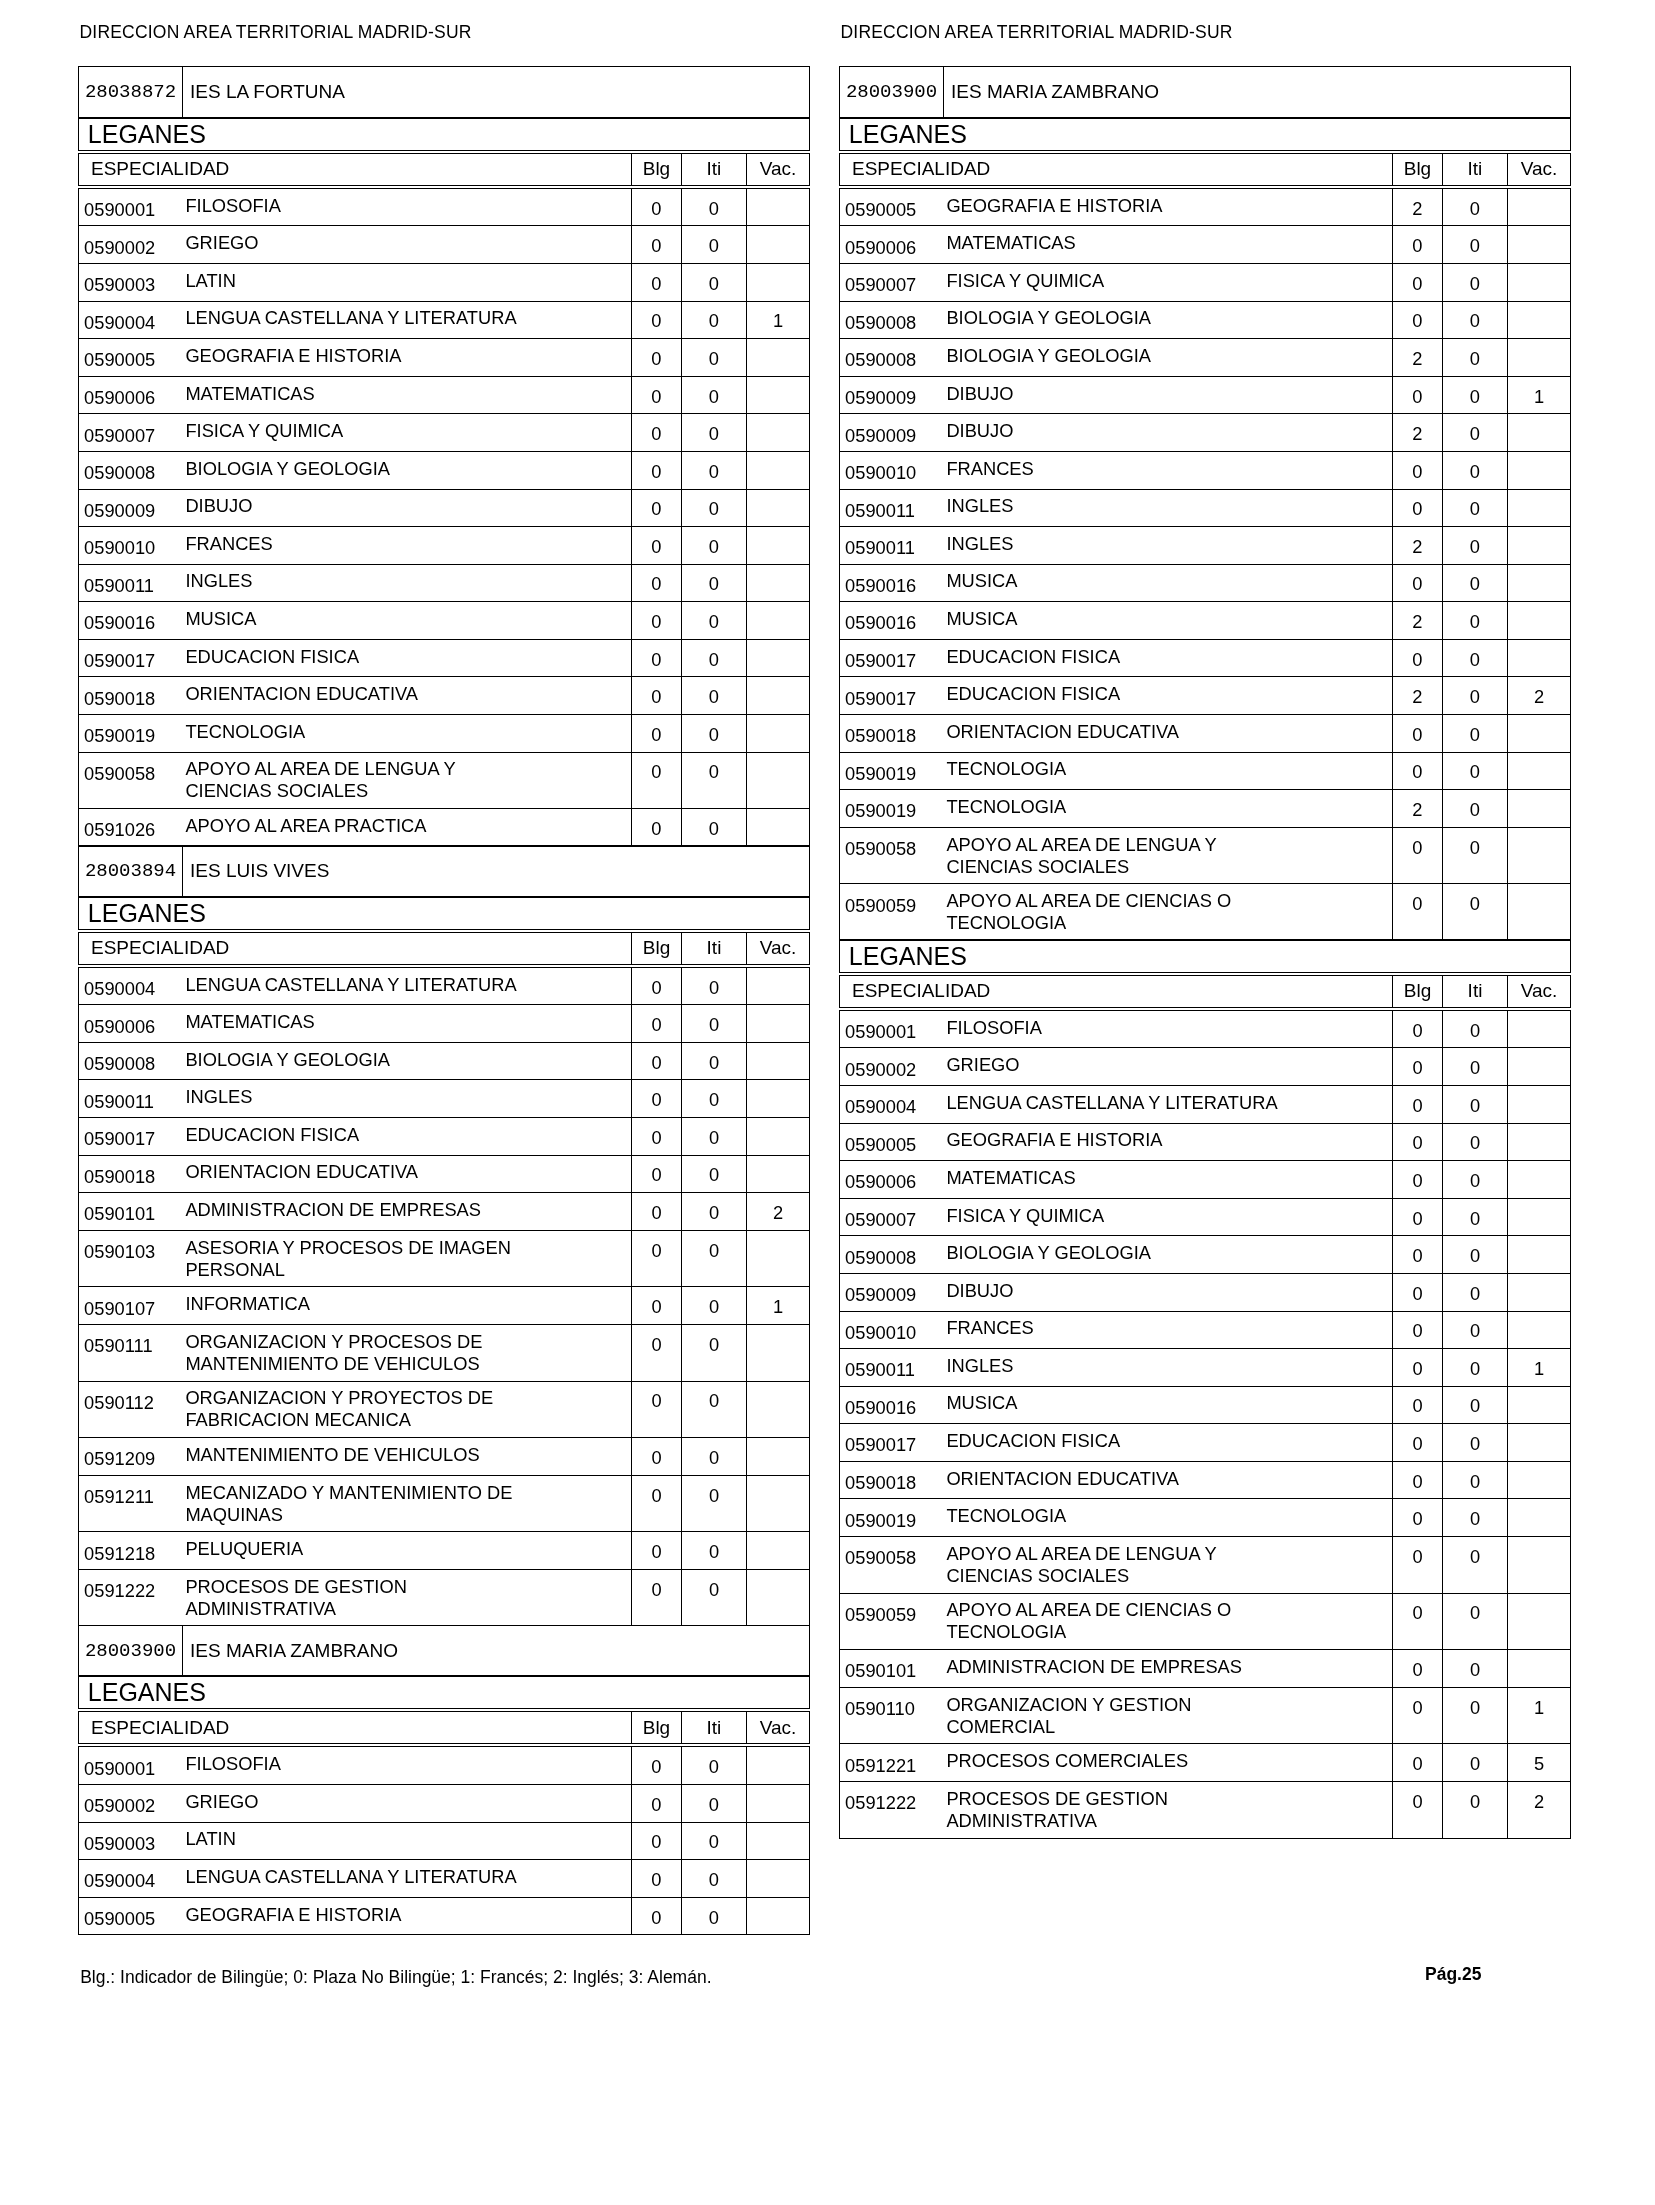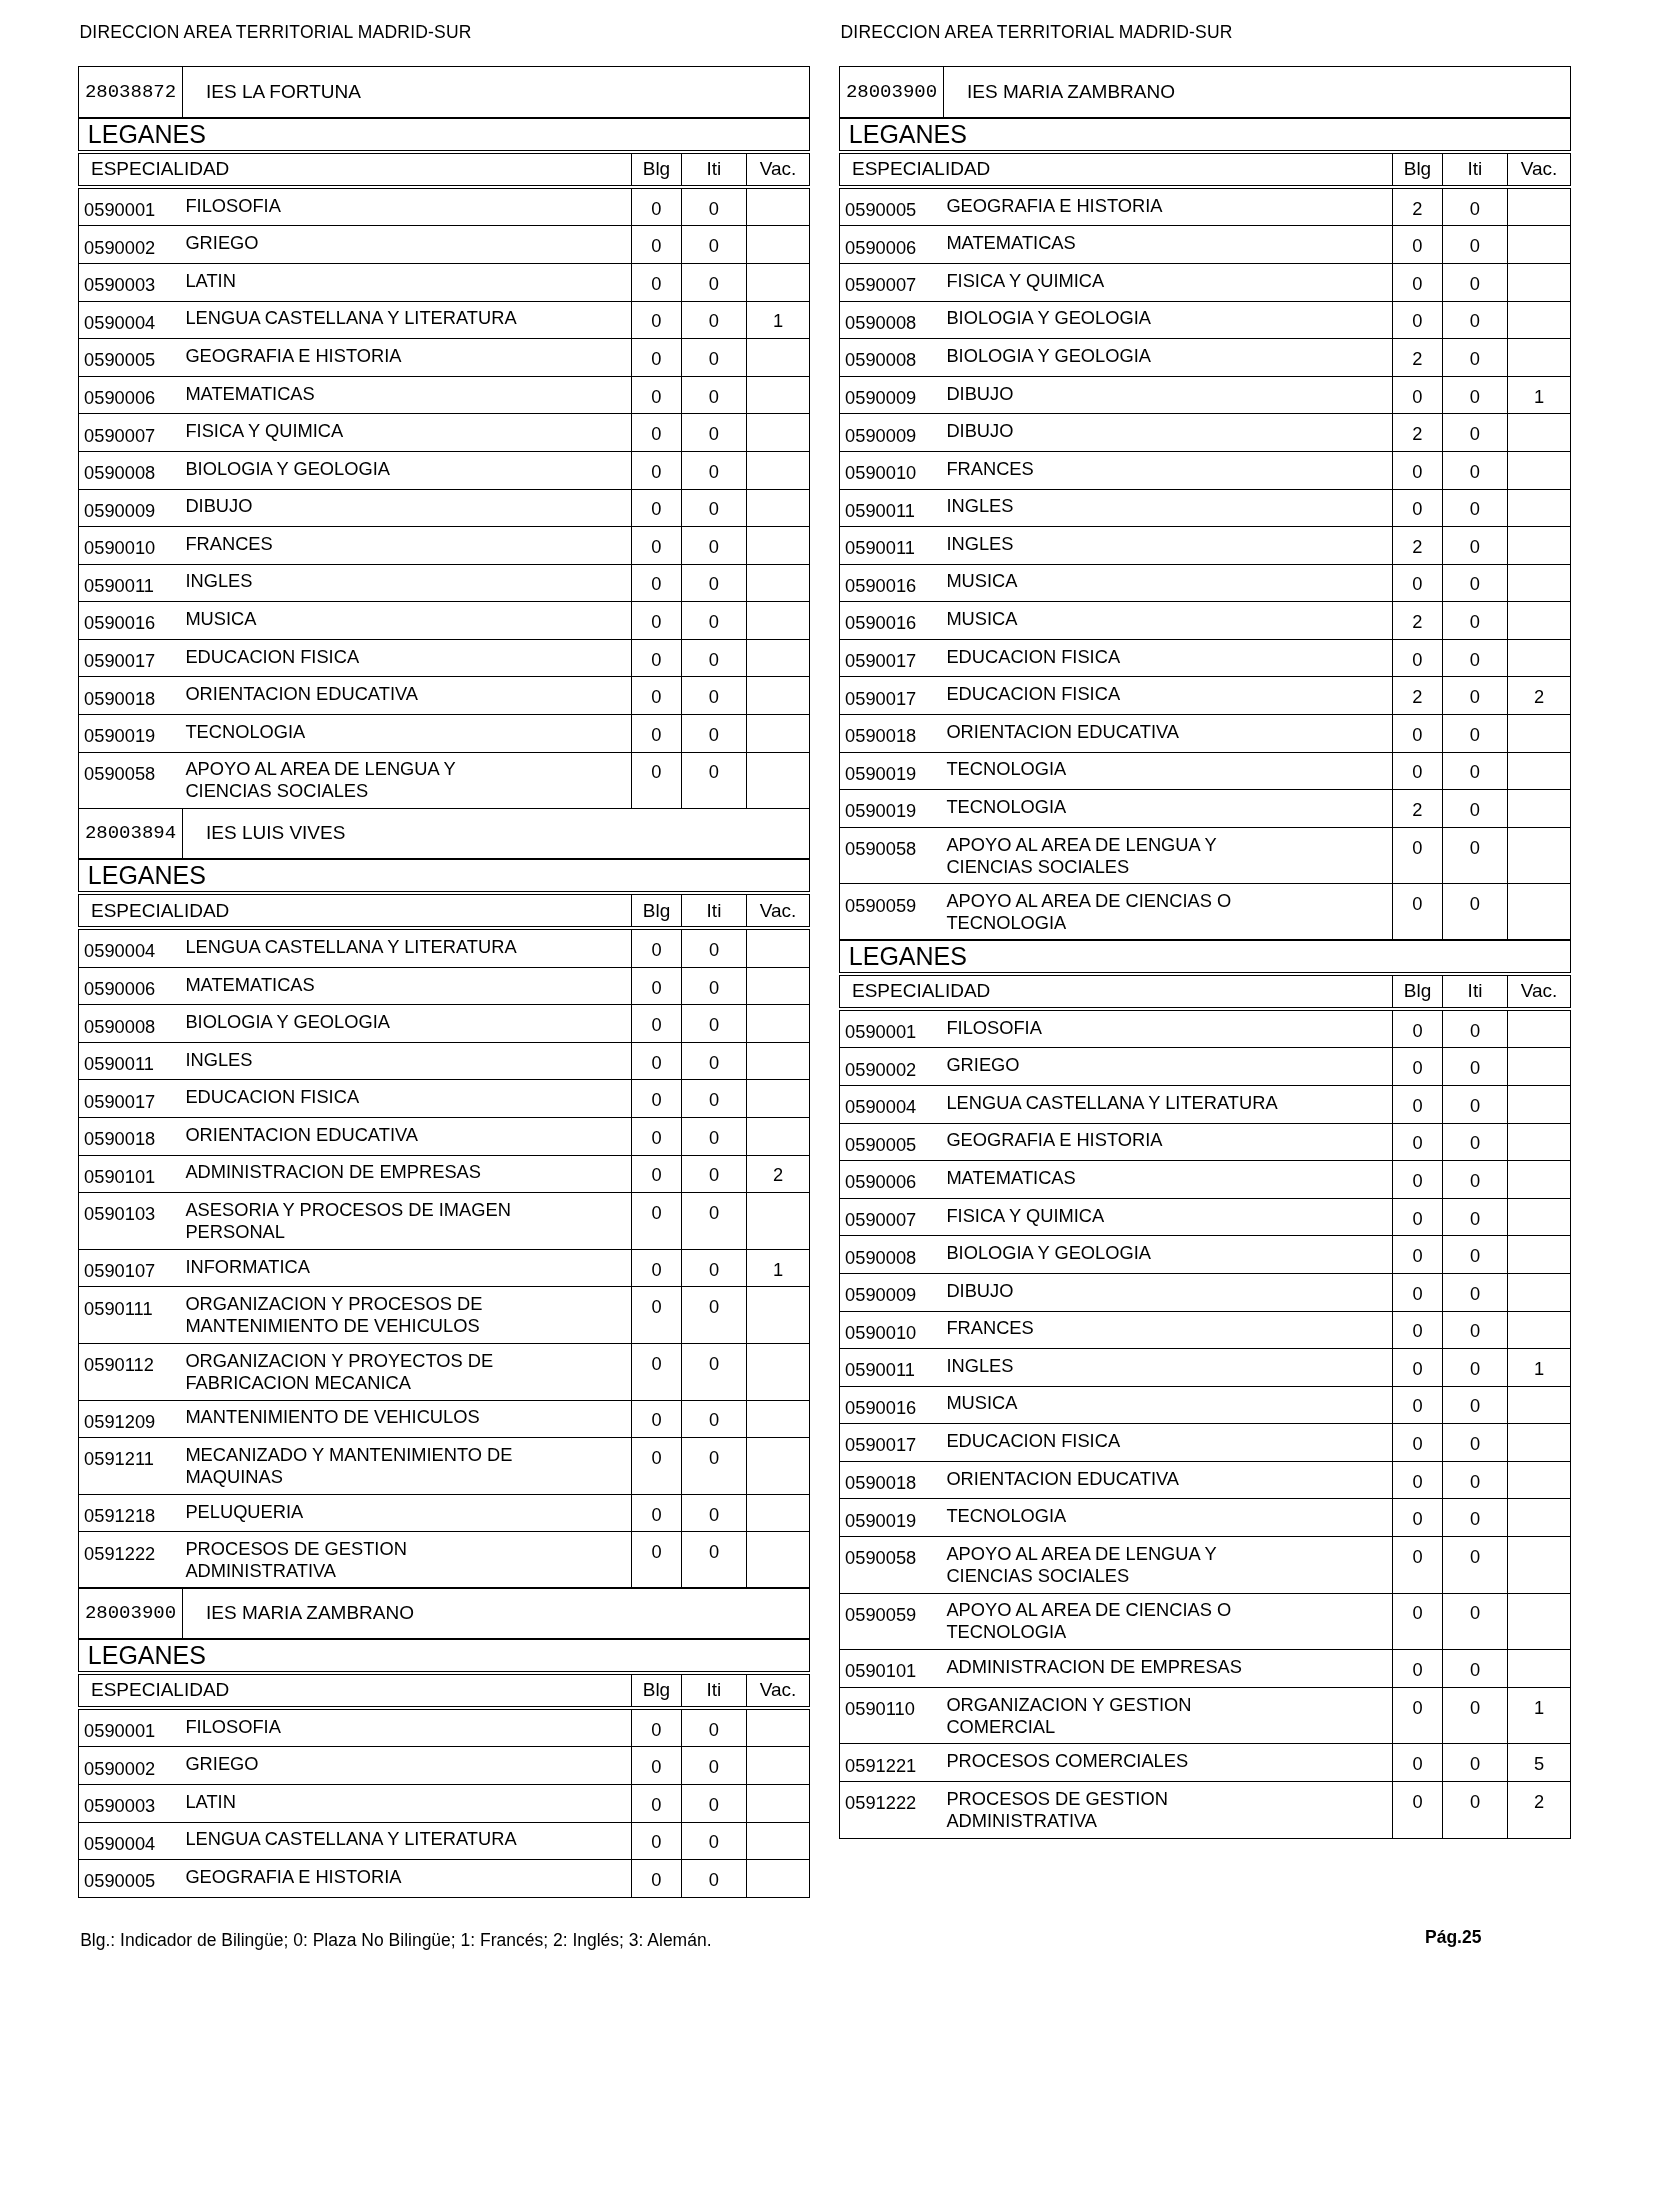--- a/index.html
+++ b/index.html
@@ -19,21 +19,21 @@
     border:1.5px solid #000;
   }
   table.school-table + table.school-table{margin-top:-1.5px;}
   td,th{box-sizing:border-box;}
   
   .school-row td{
     border-bottom:2.2px solid #000;height:51px;vertical-align:middle;
     font-size:19px;
   }
   .school-row .s-code{border-right:1.5px solid #000;text-align:center;font-family:Liberation Mono, monospace;}
-  .school-row .s-name{padding-left:23px;}
+  .school-row .s-name{padding-left:7px;}
   
   .muni-row td{
     border-bottom:4.4px double #000;height:34px;vertical-align:middle;
     font-size:25px;padding-left:8.8px;
   }
   
   .head-row th{
     border-bottom:4.4px double #000;height:35px;vertical-align:middle;
     font-size:19px;font-weight:normal;
   }
@@ -208,20 +208,27 @@
 
   <tr class="data-row">
     <td class="d-code">0590058</td>
     <td class="d-name">APOYO AL AREA DE LENGUA Y
 CIENCIAS SOCIALES</td>
     <td class="d-num">0</td>
     <td class="d-num">0</td>
     <td class="d-num"></td>
   </tr>
 
+  <tr class="data-row">
+    <td class="d-code">0591026</td>
+    <td class="d-name">APOYO AL AREA PRACTICA</td>
+    <td class="d-num">0</td>
+    <td class="d-num">0</td>
+    <td class="d-num"></td>
+  </tr>
 </tbody>
   </table>
 
   <table class="school-table">
     <colgroup>
       <col style="width:104px">
               <col>
               <col style="width:50px">
               <col style="width:65px">
               <col style="width:63px">

